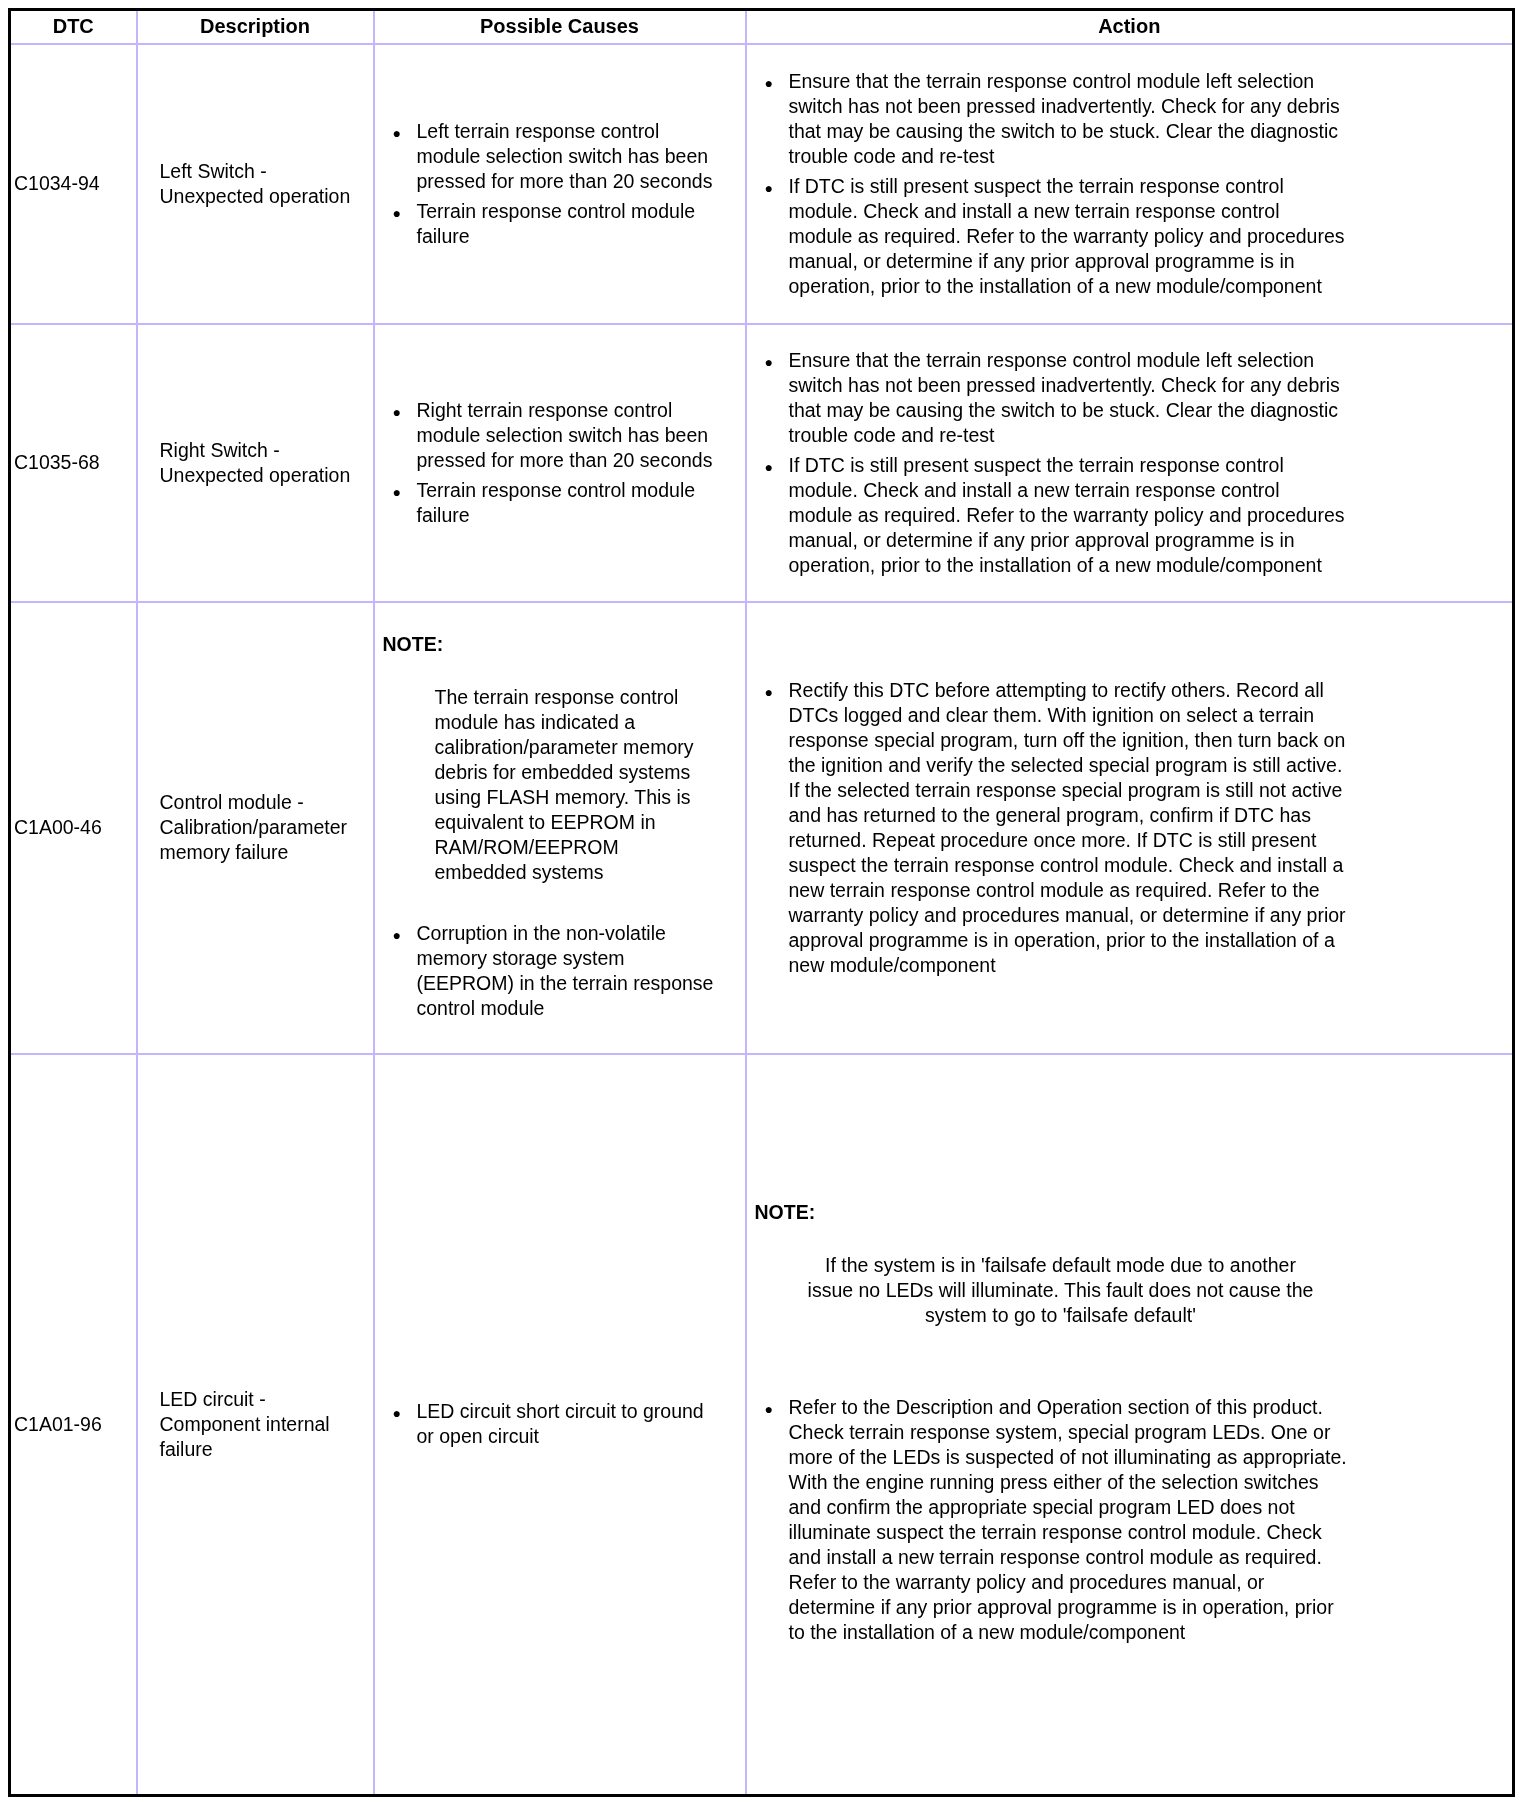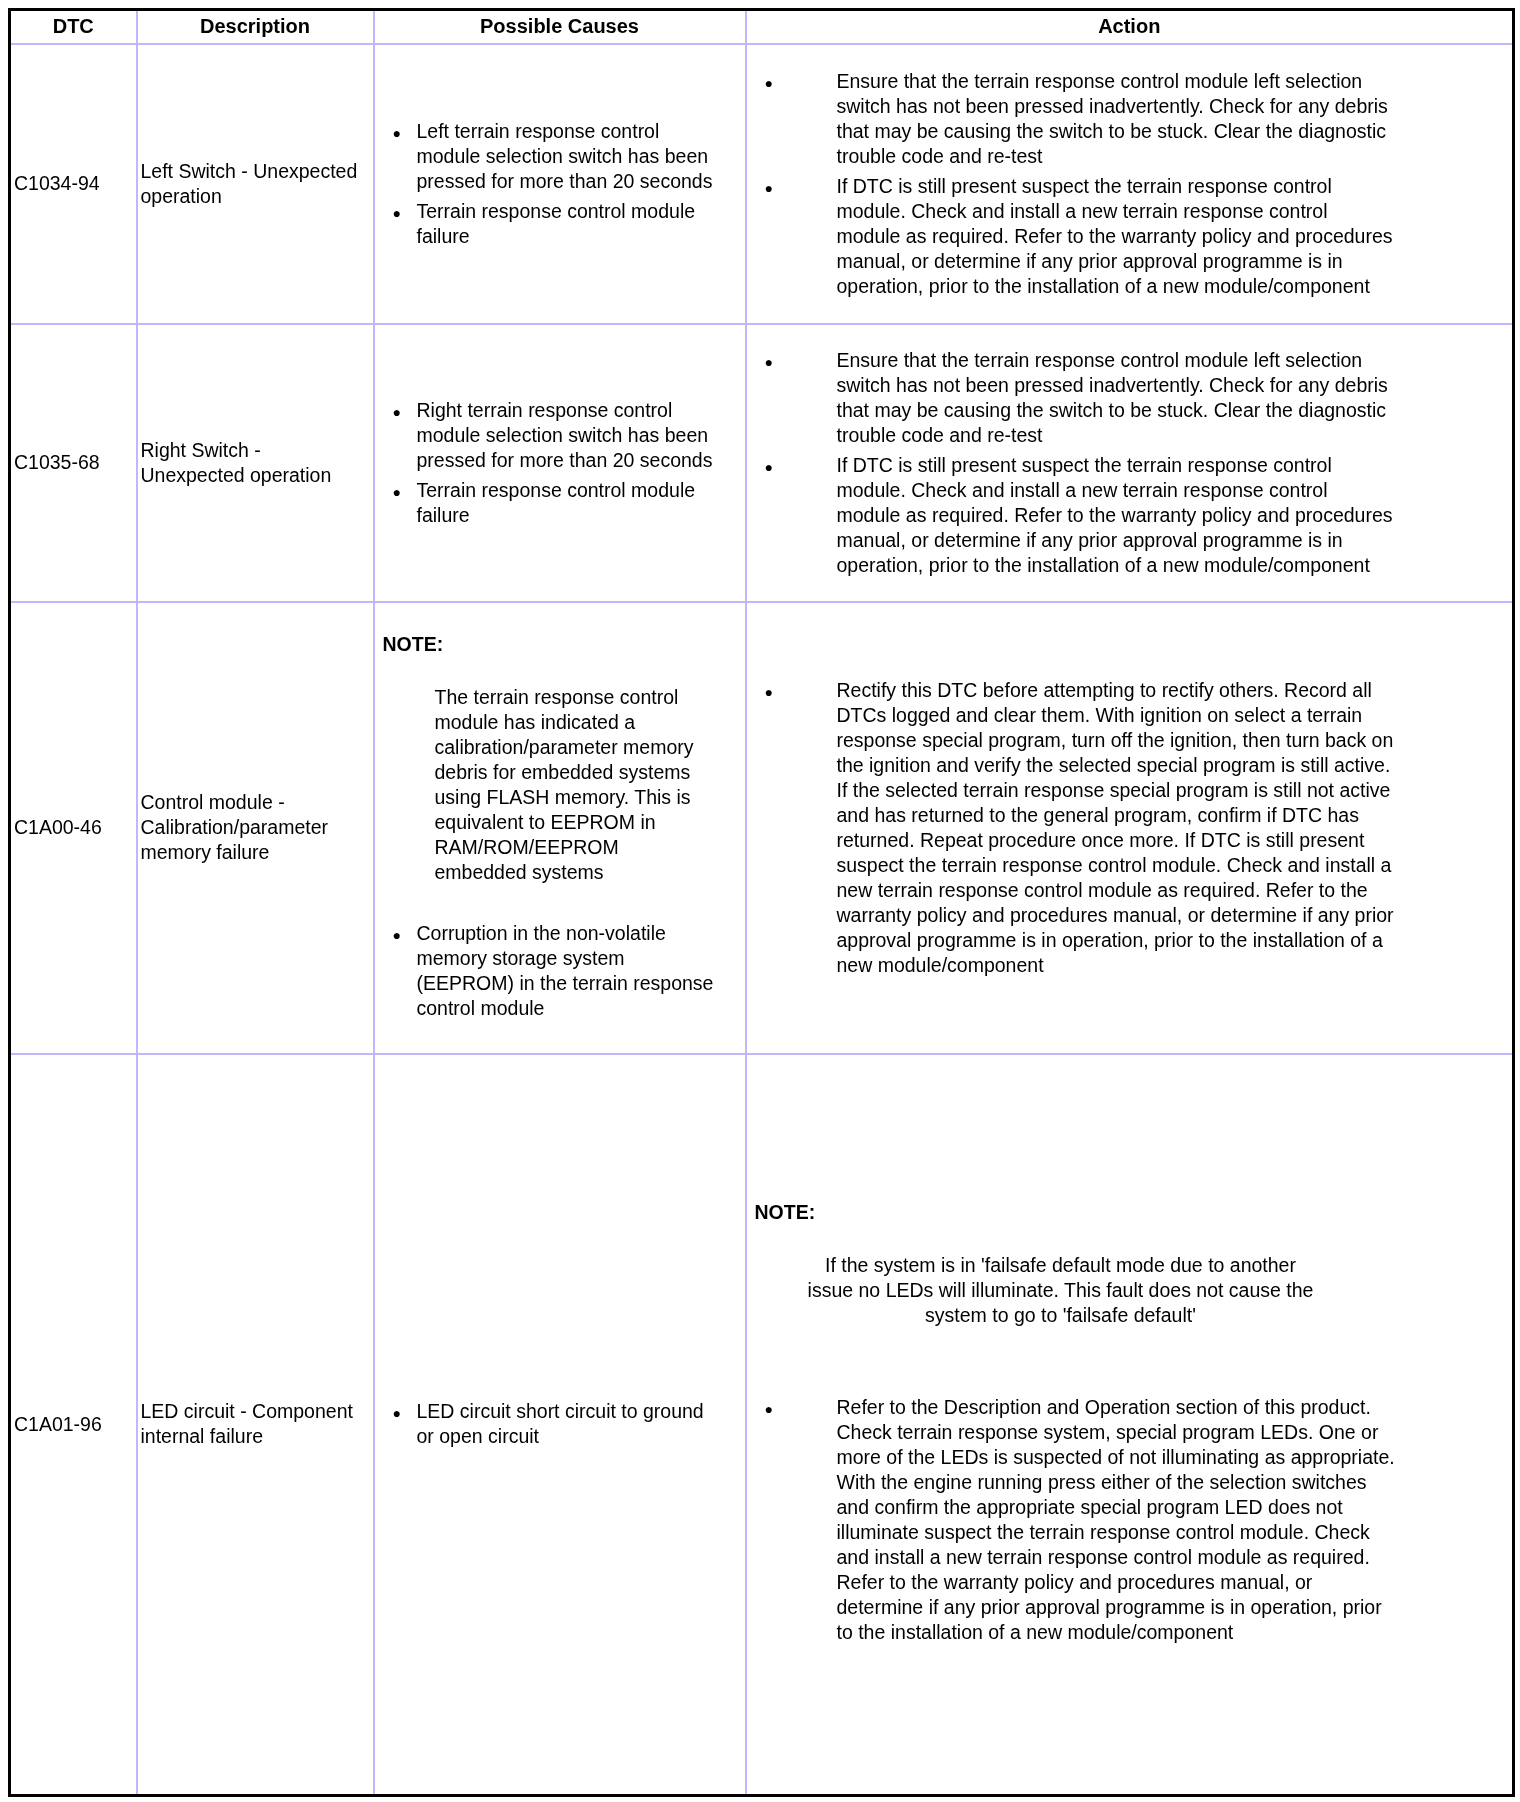--- a/index.html
+++ b/index.html
@@ -36,21 +36,21 @@
   col.c-desc   { width: 237px; }
   col.c-causes { width: 372px; }
   col.c-action { width: 768px; }
 
   tr.row-0 { height: 280px; }
   tr.row-1 { height: 278px; }
   tr.row-2 { height: 452px; }
   tr.row-3 { height: 742px; }
 
   td.cell-dtc  { padding: 7px 3px; }
-  td.cell-desc { padding: 2px 3px; }
+  td.cell-desc { padding: 2px 22px; }
 
   .bullet {
     position: relative;
     padding-left: 34px;
     margin: 5px 0;
   }
   .bullet .marker {
     position: absolute;
     left: 10px;
     top: 2px;
@@ -59,21 +59,21 @@
   }
   .note-label {
     font-weight: bold;
     margin: 2px 0 28px 0;
   }
   .note-text {
     margin: 0 0 36px 52px;
   }
   .cell-causes .btext     { display: inline-block; max-width: 305px; vertical-align: top; }
   .cell-causes .note-text { max-width: 262px; }
-  .cell-action .btext     { display: inline-block; max-width: 560px; vertical-align: top; margin-left: 48px; }
+  .cell-action .btext     { display: inline-block; max-width: 560px; vertical-align: top; }
   .cell-action .note-text { max-width: 508px; }
   .cell-action .note-text { margin-bottom: 67px; text-align: center; }
 </style>
 </head>
 <body>
 
 <table class="dtc-table">
   <colgroup>
     <col class="c-dtc">
     <col class="c-desc">

